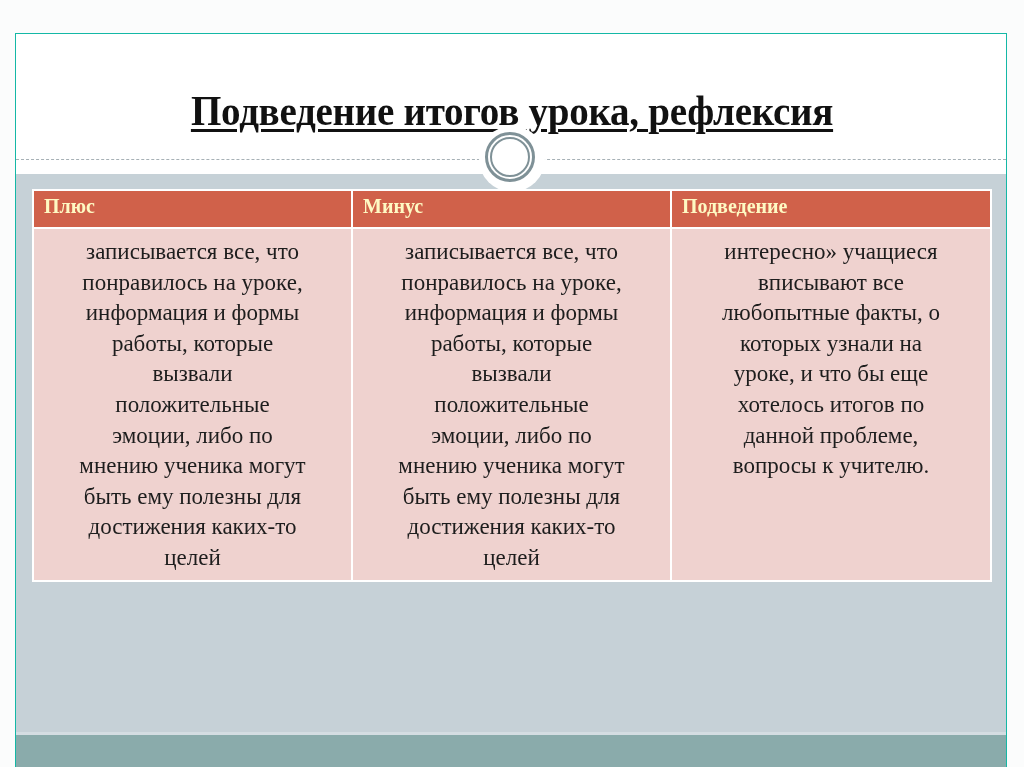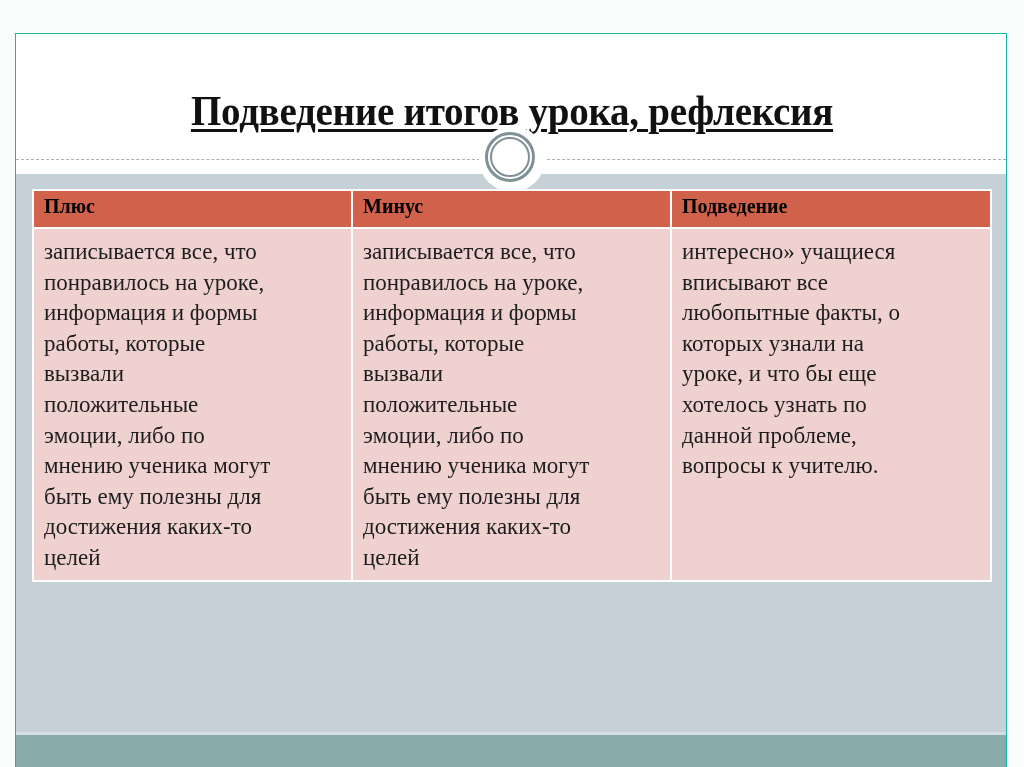--- a/index.html
+++ b/index.html
@@ -52,30 +52,30 @@
     border-radius: 50%; border: 2px solid #7f9197;
   }
   table.grid {
     position: absolute; left: 16px; top: 155px; width: 958px;
     border-collapse: collapse; table-layout: fixed;
   }
   table.grid th, table.grid td {
     border: 2px solid #ffffff; vertical-align: top; text-align: left;
   }
   table.grid th {
-    background: #d0614a; color: #000000; font-weight: bold;
+    background: #d0614a; color: #fef9c3; font-weight: bold;
     font-size: 20px; height: 38px; padding: 4px 10px 0 10px; box-sizing: border-box;
     font-family: "Liberation Serif", serif;
   }
   table.grid td {
     background: #efd2cf; color: #1d1d1d; font-size: 23px; line-height: 30.6px;
     padding: 8px 10px 6px 10px; height: 348px; box-sizing: border-box;
     font-family: "Liberation Serif", serif;
   }
-  table.grid td span { white-space: pre-line; display: block; }
+  table.grid td span { white-space: pre-line; display: block; text-align: center; }
 </style>
 </head>
 <body>
 
 <div class="slide">
   <div class="title">Подведение итогов урока, рефлексия</div>
   <div class="dotline"></div>
   <div class="gray-band"></div>
   <div class="teal-band"></div>
   <div class="halo"></div>
@@ -121,20 +121,20 @@
 быть ему полезны для
 достижения каких-то
 целей</span>
           </td>
         <td>
             <span>интересно» учащиеся
 вписывают все
 любопытные факты, о
 которых узнали на
 уроке, и что бы еще
-хотелось узнать по
+хотелось итогов по
 данной проблеме,
 вопросы к учителю.</span>
           </td>
       </tr>
     </tbody>
   </table>
 </div>
 
 </body></html>

